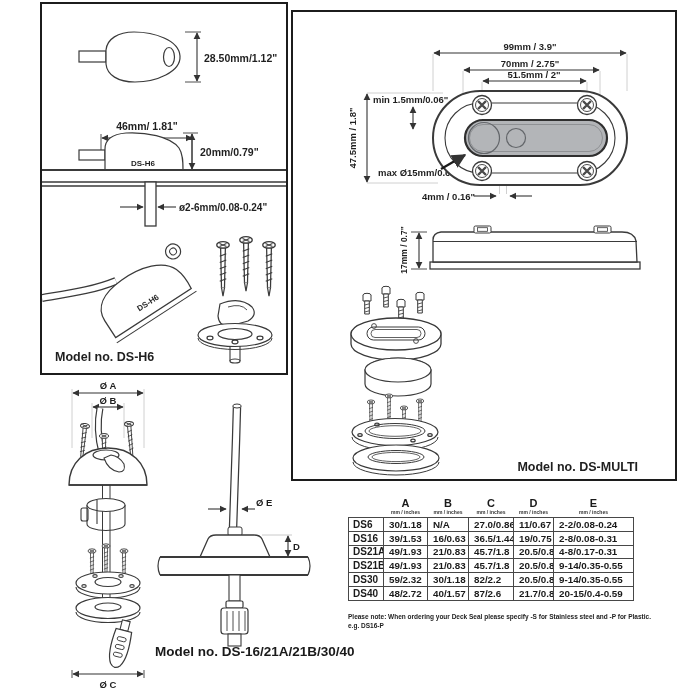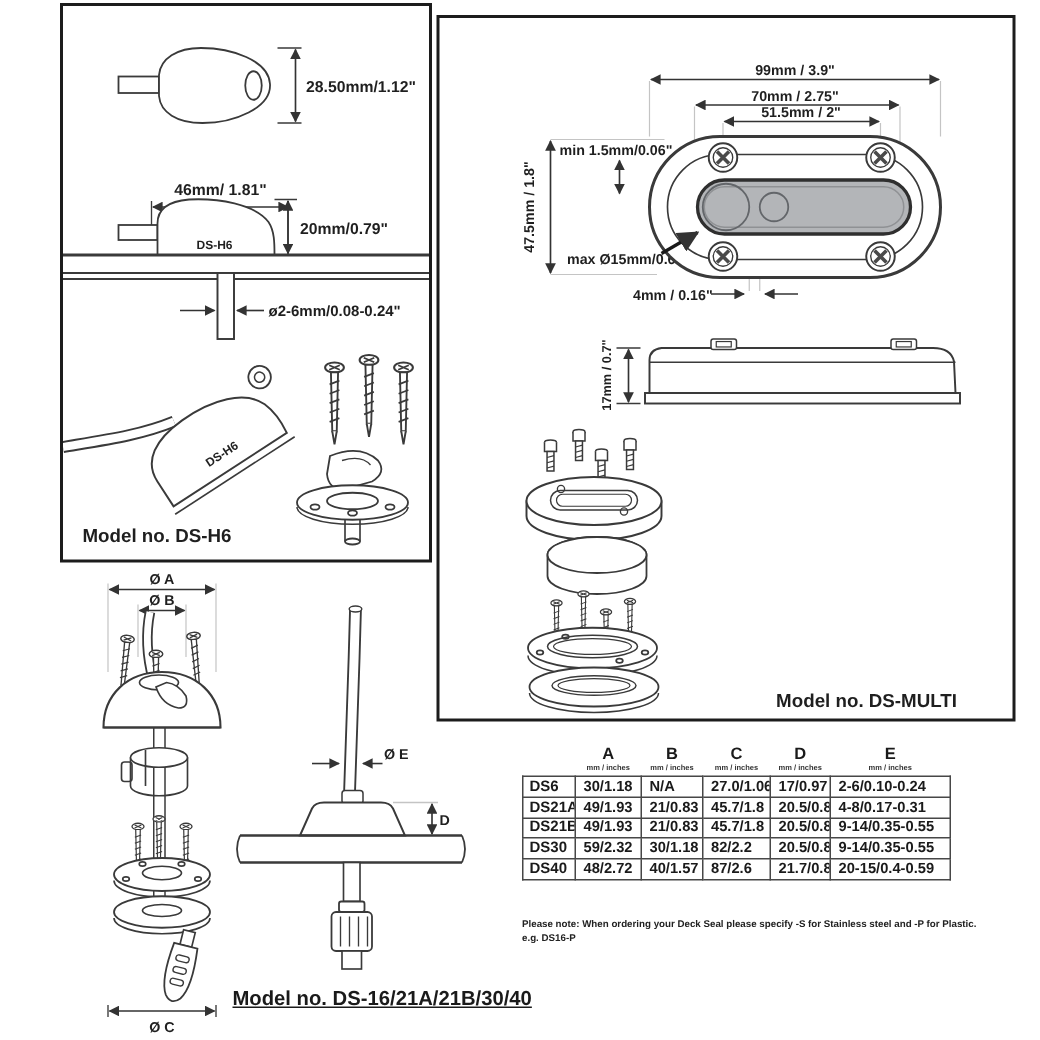--- a/index.html
+++ b/index.html
@@ -18,21 +18,21 @@
   table.spec col.c0{width:35px}table.spec col.c1{width:44px}table.spec col.c2{width:41px}
   table.spec col.c3{width:45px}table.spec col.c4{width:40px}table.spec col.c5{width:80px}
   table.spec thead th{border:none;padding:0 0 2px 0;vertical-align:bottom;text-align:center;}
   table.spec thead .col-letter{font-size:11px;font-weight:600;line-height:11px;}
   table.spec thead .col-unit{font-size:5px;font-weight:600;color:#333;line-height:6px;}
   table.spec tbody td,table.spec tbody th{border:1.4px solid #474747;height:12.8px;
       font-size:9.8px;font-weight:600;padding:0 0 0 5px;text-align:left;white-space:nowrap;overflow:hidden;}
   table.spec tbody th{font-weight:700;padding-left:4px;font-size:10px;}
   #table-note{position:absolute;left:348px;top:612px;width:300px;font-size:6.5px;
       font-weight:600;line-height:1.45;white-space:nowrap;color:#222;}
-  #bottom-model-label{position:absolute;left:155px;top:658px;font-size:13.5px;font-weight:700;text-decoration:underline;}
+  #bottom-model-label{position:absolute;left:155px;top:644px;font-size:13.5px;font-weight:700;}
 </style>
 </head>
 <body>
 
 <div id="stage">
 
   <div class="panel" id="panel-dsh6" style="left:40px;top:2px;width:248px;height:373px;">
     <svg width="244" height="369" viewBox="0 0 244 369">
       <defs>
         <marker id="mA" viewBox="0 0 10 10" refX="9" refY="5" markerWidth="6.5" markerHeight="6.5" orient="auto-start-reverse">
@@ -364,23 +364,31 @@
             <div class="col-letter">E</div>
             <div class="col-unit">mm / inches</div>
             </th>
         </tr>
       </thead>
       <tbody>
         <tr>
           <th>DS6</th>
           <td>30/1.18</td>
           <td>N/A</td>
-          <td>27.0/1.06</td>
-          <td>17/0.97</td>
-          <td>2-6/0.10-0.24</td>
+          <td>27.0/0.86</td>
+          <td>11/0.67</td>
+          <td>2-2/0.08-0.24</td>
+        </tr>
+        <tr>
+          <th>DS16</th>
+          <td>39/1.53</td>
+          <td>16/0.63</td>
+          <td>36.5/1.44</td>
+          <td>19/0.75</td>
+          <td>2-8/0.08-0.31</td>
         </tr>
         <tr>
           <th>DS21A</th>
           <td>49/1.93</td>
           <td>21/0.83</td>
           <td>45.7/1.8</td>
           <td>20.5/0.81</td>
           <td>4-8/0.17-0.31</td>
         </tr>
         <tr>

